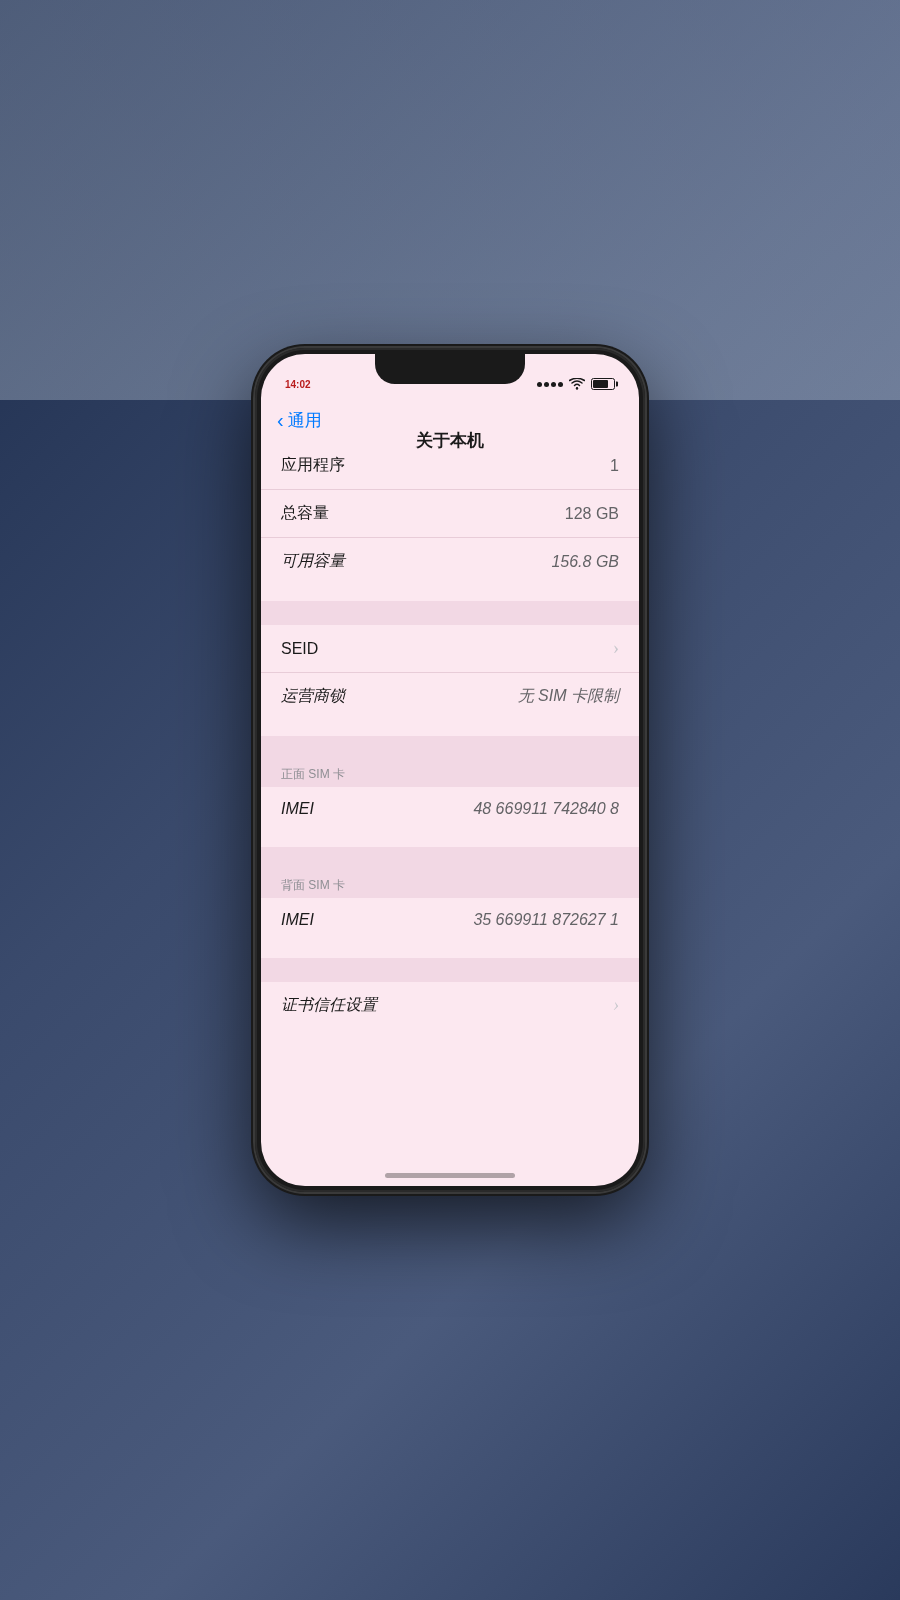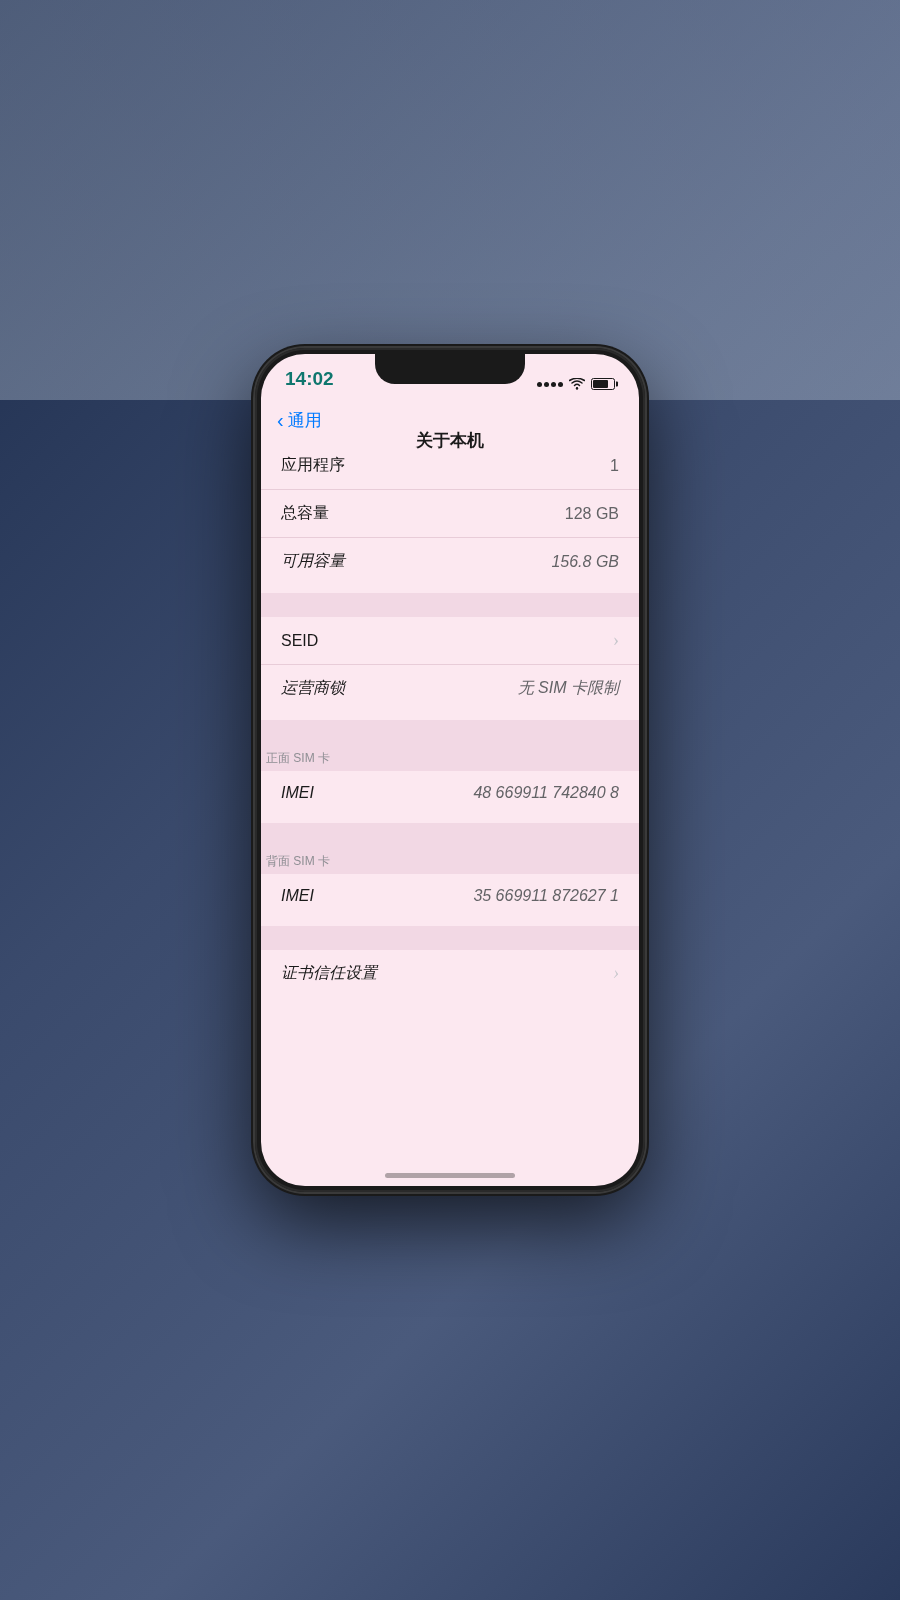--- a/index.html
+++ b/index.html
@@ -85,23 +85,23 @@
       right: 0;
       height: 44px;
       display: flex;
       align-items: flex-end;
       justify-content: space-between;
       padding: 0 24px 8px;
       z-index: 50;
     }
 
     .status-time {
-      font-size: 19px;
+      font-size: 10px;
       font-weight: 600;
-      color: #0f766e;
+      color: #b91c1c;
       font-family: -apple-system, 'SF Pro Display', sans-serif;
     }
 
     .status-icons {
       display: flex;
       align-items: center;
       gap: 6px;
     }
 
     .signal-dots {
@@ -190,30 +190,30 @@
       position: absolute;
       top: 88px;
       left: 0;
       right: 0;
       bottom: 0;
       overflow: hidden;
     }
 
     
     .settings-group {
-      margin-bottom: 8px;
+      margin-bottom: 16px;
     }
 
     .group-spacer {
       height: 24px;
       background: #f2d8e4;
     }
 
     .group-header {
-      padding: 6px 5px 4px;
+      padding: 6px 20px 4px;
       background: #f2d8e4;
       font-size: 12px;
       color: #8e8e93;
       font-family: -apple-system, sans-serif;
     }
 
     .settings-row {
       background: #fce8f0;
       display: flex;
       align-items: center;

